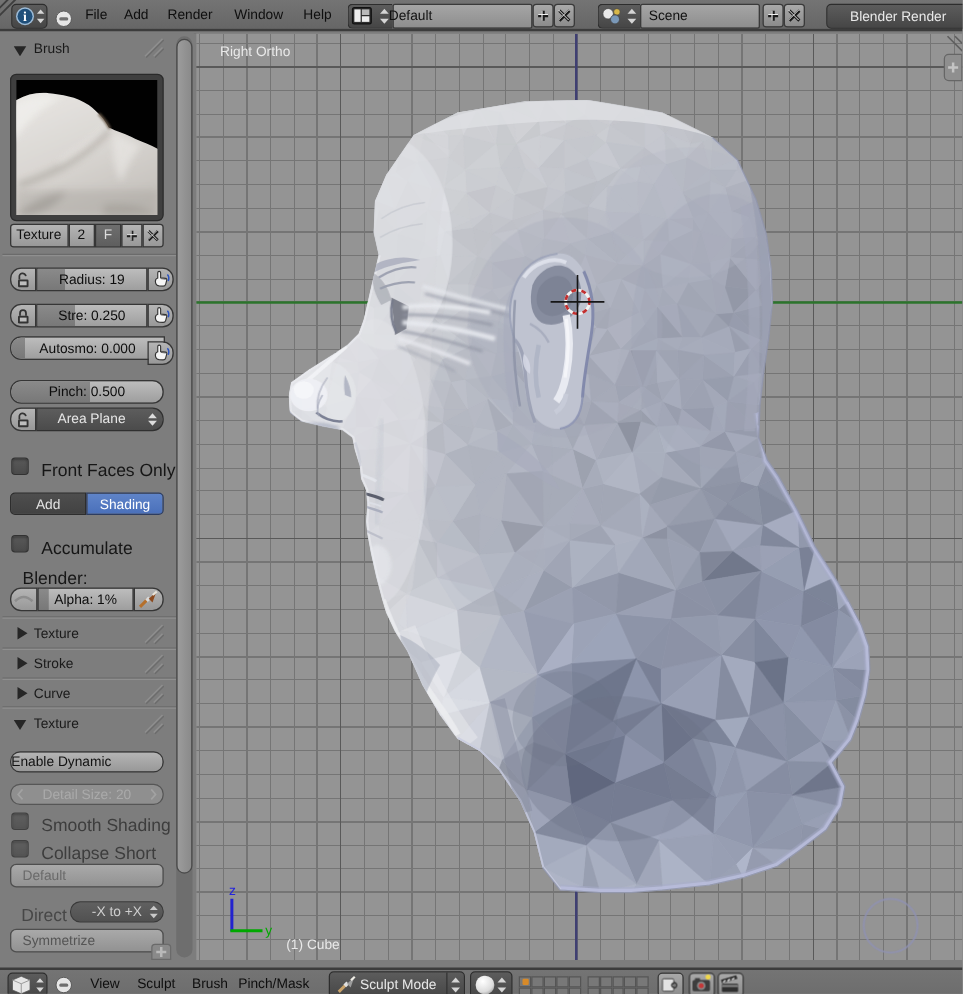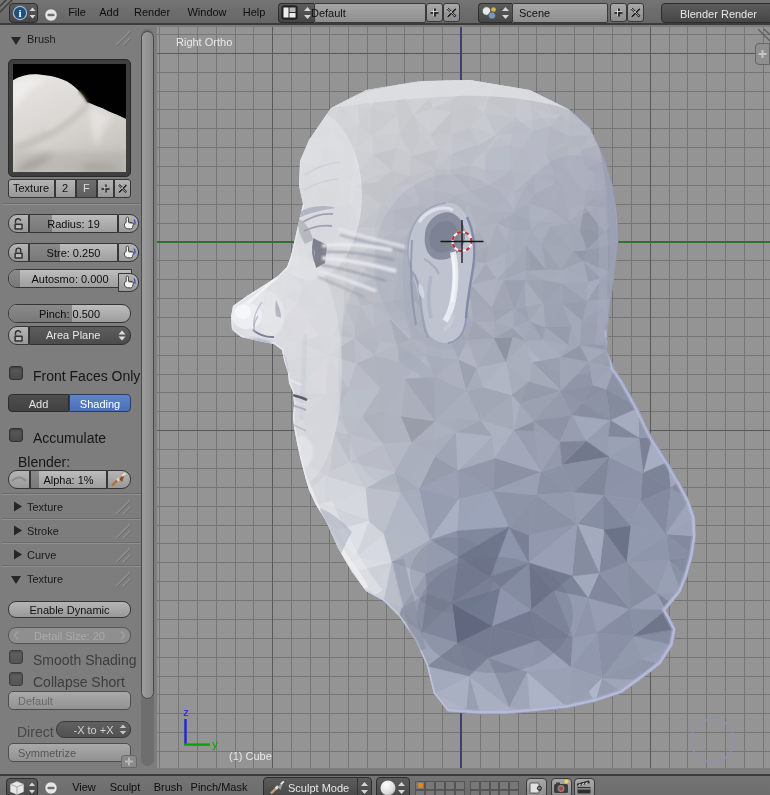--- a/index.html
+++ b/index.html
@@ -261,21 +261,21 @@
     </svg>
 <div class="sep" style="top:538px"></div>
 <svg class="abs" style="left:11px;top:548px" width="12" height="10">
       <path d="M0,1 L10,1 L5,9 Z" fill="#262626"></path>
     </svg>
     <div class="phdr" style="left:27px;top:546px">Texture</div>
     <svg class="abs" style="left:110px;top:543px" width="26" height="18">
       <path d="M6,16 L20,2 M13,16 L20,9" stroke="#8e8e8e" stroke-width="1.3"></path>
       <path d="M7,17 L21,3 M14,17 L21,10" stroke="#6c6c6c" stroke-width="1"></path>
     </svg>
-<div class="abs ibtn" style="left:8px;top:574px;width:123px;height:17px;border-radius:8px;text-align:center;font-size:11px;color:#111;padding-top:2px">Enable Dynamic</div>
+<div class="abs ibtn" style="left:8px;top:574px;width:123px;height:17px;border-radius:8px;font-size:11px;color:#111;padding-top:2px">Enable Dynamic</div>
 <div class="abs" style="left:8px;top:600px;width:123px;height:17px;background:#8f8f8f;border:1px solid #565656;border-radius:8px;text-align:center;font-size:11px;color:#aaa;padding-top:2px">Detail Size: 20</div>
 <svg class="abs" style="left:12px;top:600px" width="115" height="17">
       <path d="M6,4.5 L2.5,8.5 L6,12.5" fill="none" stroke="#a2a2a2" stroke-width="1.3"></path>
       <path d="M109,4.5 L112.5,8.5 L109,12.5" fill="none" stroke="#a2a2a2" stroke-width="1.3"></path>
     </svg>
 <div class="cb" style="left:9px;top:623px;opacity:.8"></div>
     <div class="cblbl" style="left:33px;top:625px;color:#3d3d3d">Smooth Shading</div>
 <div class="cb" style="left:9px;top:645px;opacity:.8"></div>
     <div class="cblbl" style="left:33px;top:647px;color:#3d3d3d">Collapse Short Edge</div>
 <div class="abs" style="left:8px;top:664px;width:123px;height:19px;background:linear-gradient(#a9a9a9,#929292);border:1px solid #4e4e4e;border-radius:5px;font-size:11px;color:#6a6a6a;padding:3px 0 0 9px">Default</div>

